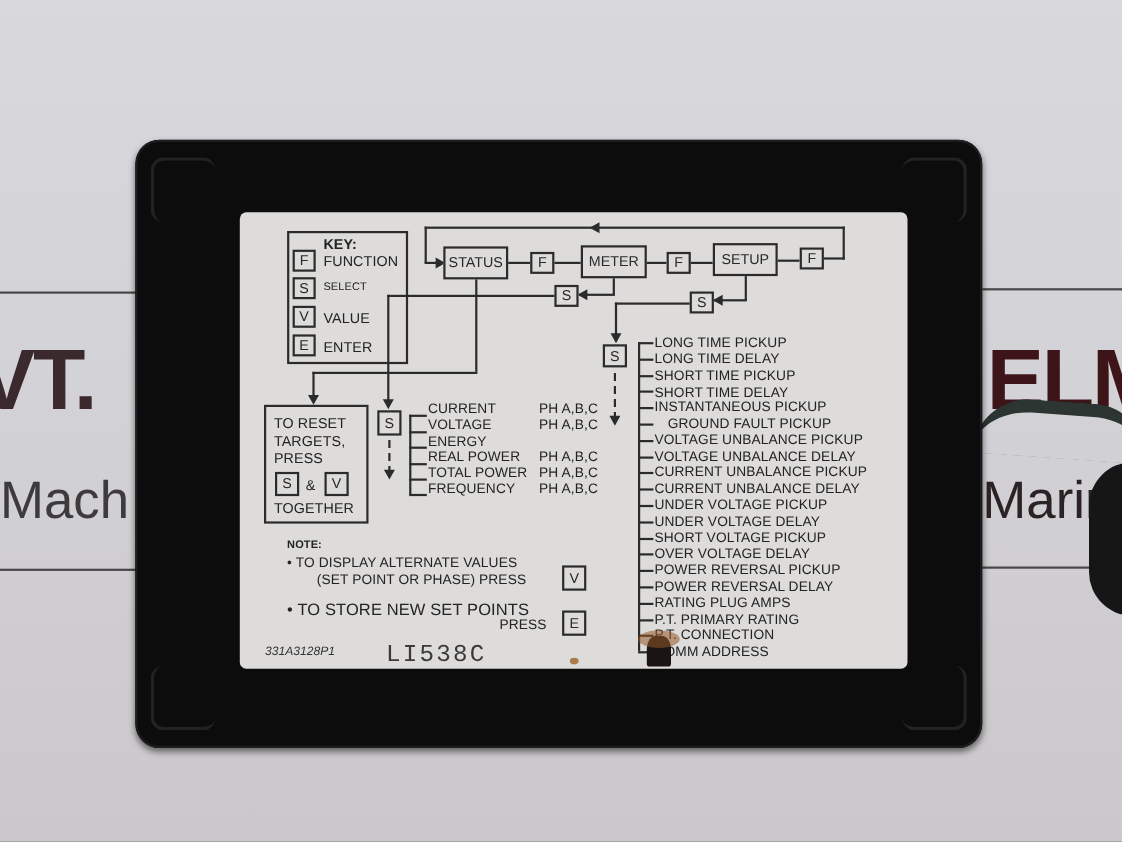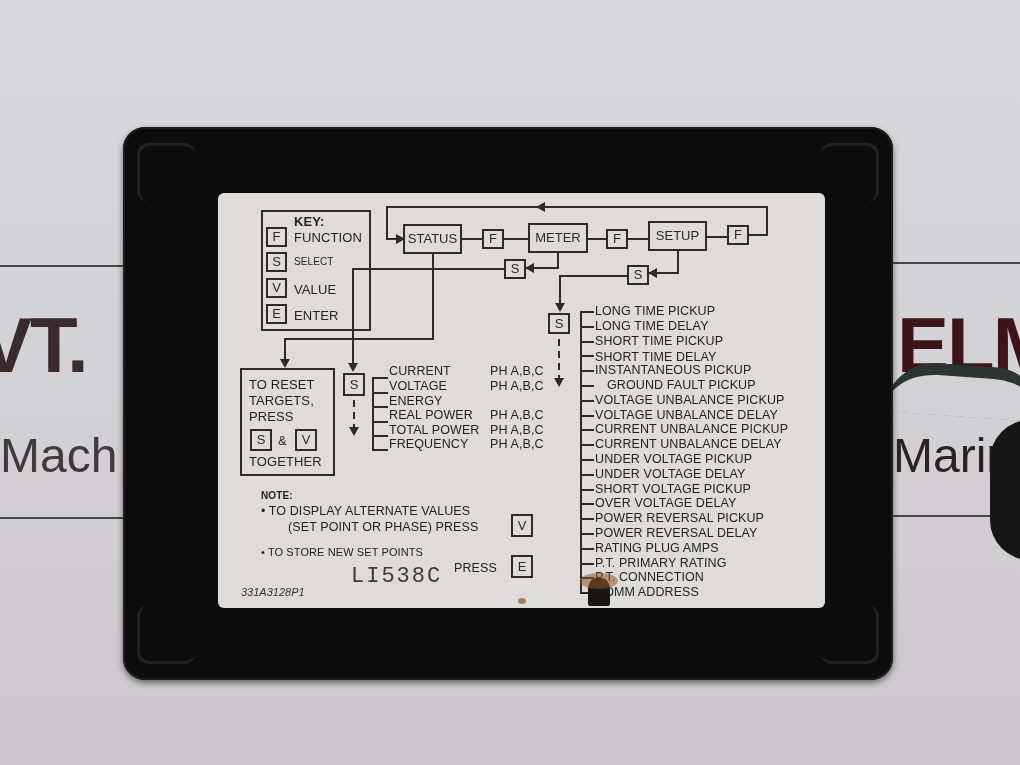--- a/index.html
+++ b/index.html
@@ -206,23 +206,23 @@
       <div class="ln" style="left: 362px; top: 384px; width: 14px; height: 2px;"></div>
       <div class="t" style="left: 377px; top: 377px;">P.T. CONNECTION</div>
       <div class="ln" style="left: 362px; top: 399px; width: 14px; height: 2px;"></div>
       <div class="t" style="left: 377px; top: 392px;">COMM ADDRESS</div>
     </div>
 
   <div class="t" style="left:43px;top:297px;font-weight:bold;font-size:10px;">NOTE:</div>
   <div class="t" style="left:43px;top:311px;font-size:12.5px;">•  TO DISPLAY ALTERNATE VALUES</div>
   <div class="t" style="left:70px;top:327px;font-size:12.5px;">(SET POINT OR PHASE) PRESS</div>
   <div class="box" style="left:293px;top:321px;width:22px;height:23px;line-height:19px;">V</div>
-  <div class="t" style="left:43px;top:353px;font-size:11px;">•  TO STORE NEW SET POINTS</div>
+  <div class="t" style="left:43px;top:353px;font-size:15px;">•  TO STORE NEW SET POINTS</div>
   <div class="t" style="left:236px;top:368px;font-size:12.5px;">PRESS</div>
   <div class="box" style="left:293px;top:362px;width:22px;height:23px;line-height:19px;">E</div>
 
   <div class="part" style="left:23px;top:393px;">331A3128P1</div>
-  <div class="stamp" style="left:133px;top:371px;">LI538C</div>
+  <div class="stamp" style="left:133px;top:390px;">LI538C</div>
 
   <div class="rust" style="left:370px;top:385px;width:22px;height:28px;background:#1a1412;border-radius:40% 40% 10% 10%;"></div>
   <div class="rust" style="left:362px;top:380px;width:38px;height:16px;background:rgba(150,90,40,.55);"></div>
   <div class="rust" style="left:300px;top:405px;width:8px;height:6px;background:rgba(160,100,40,.8);"></div>
 </div>
 
 </body></html>

